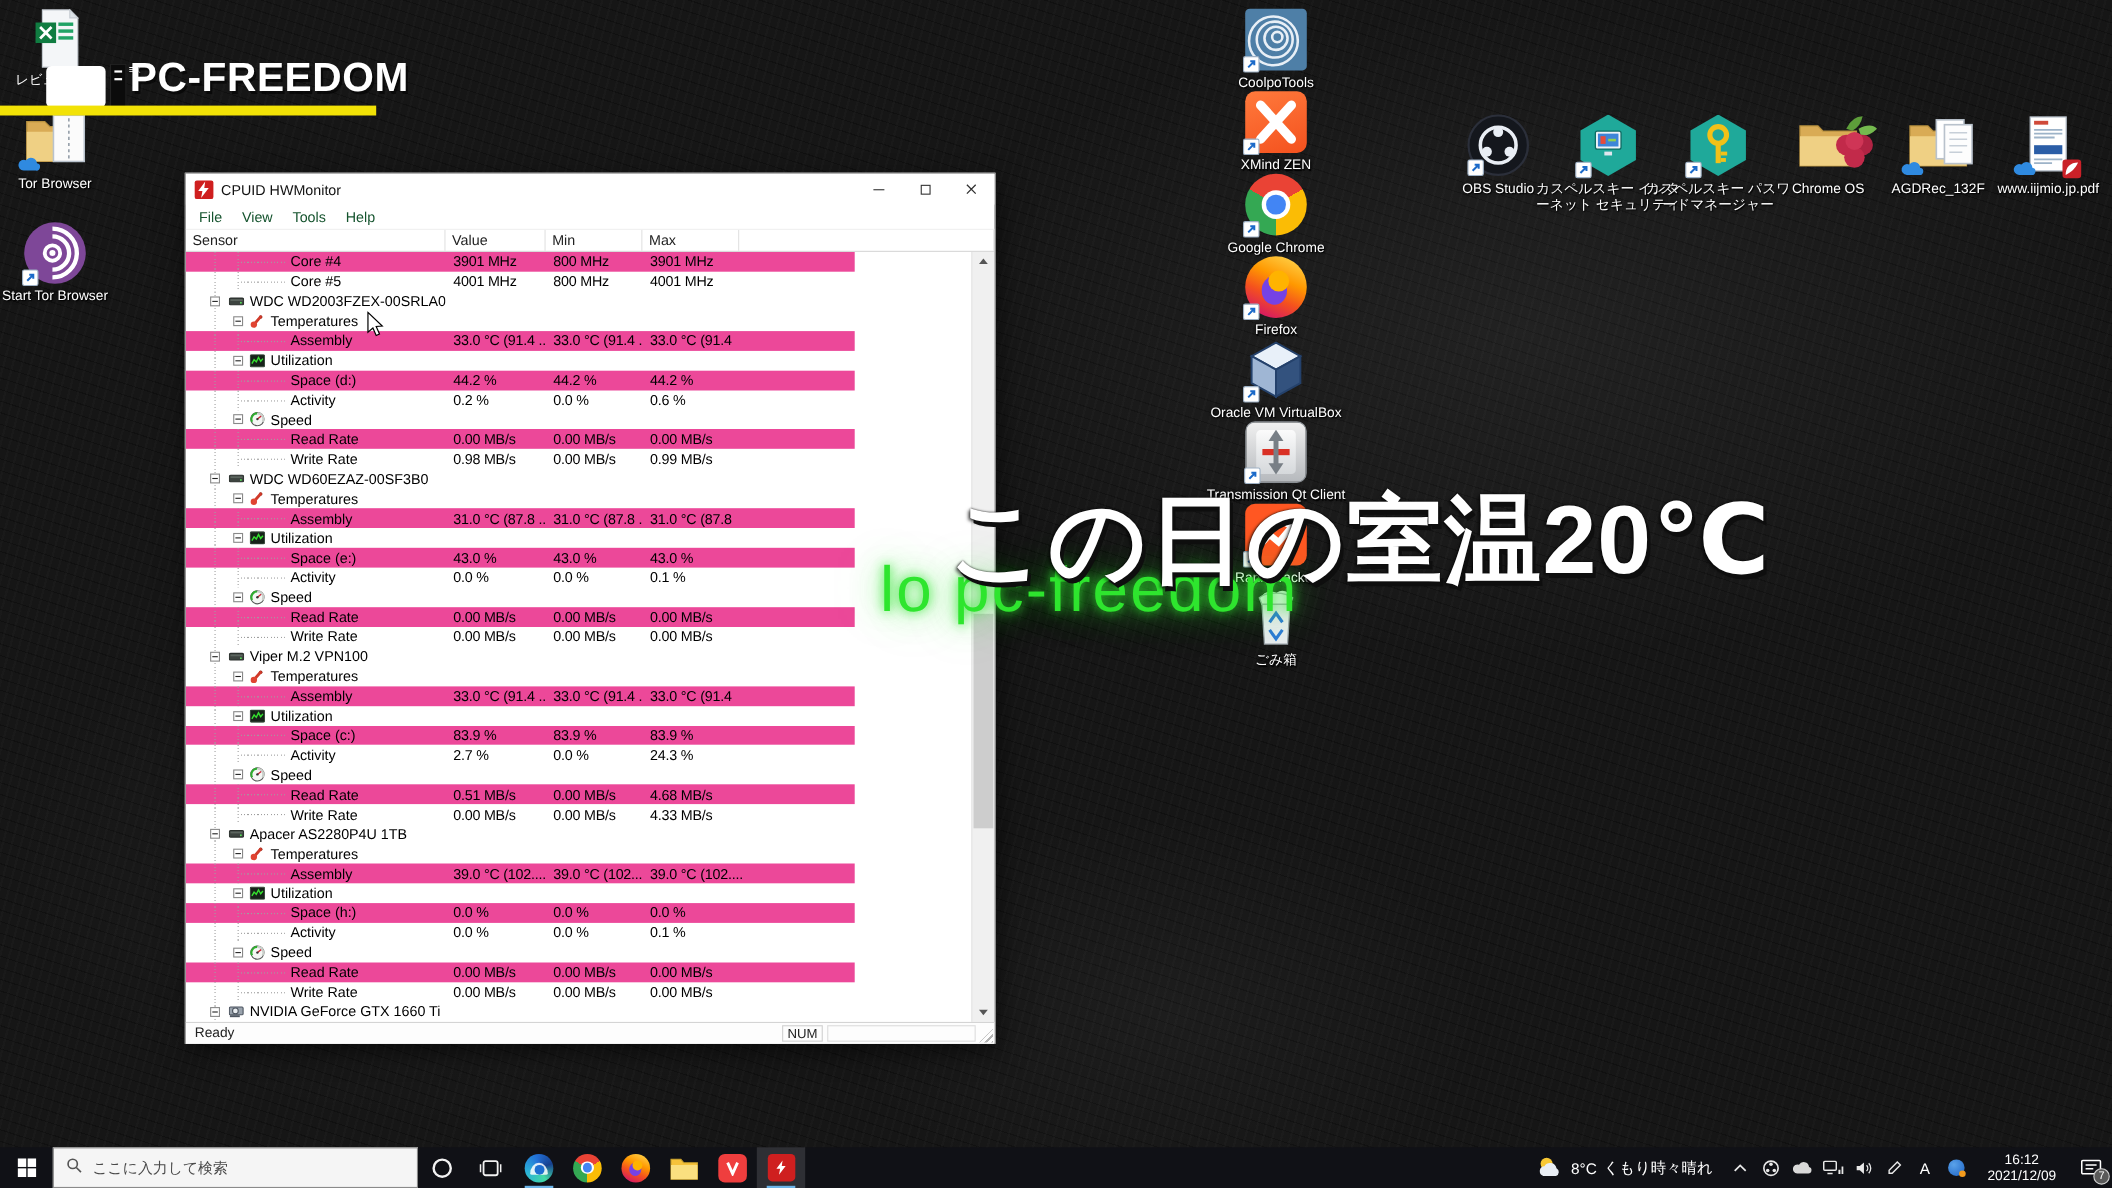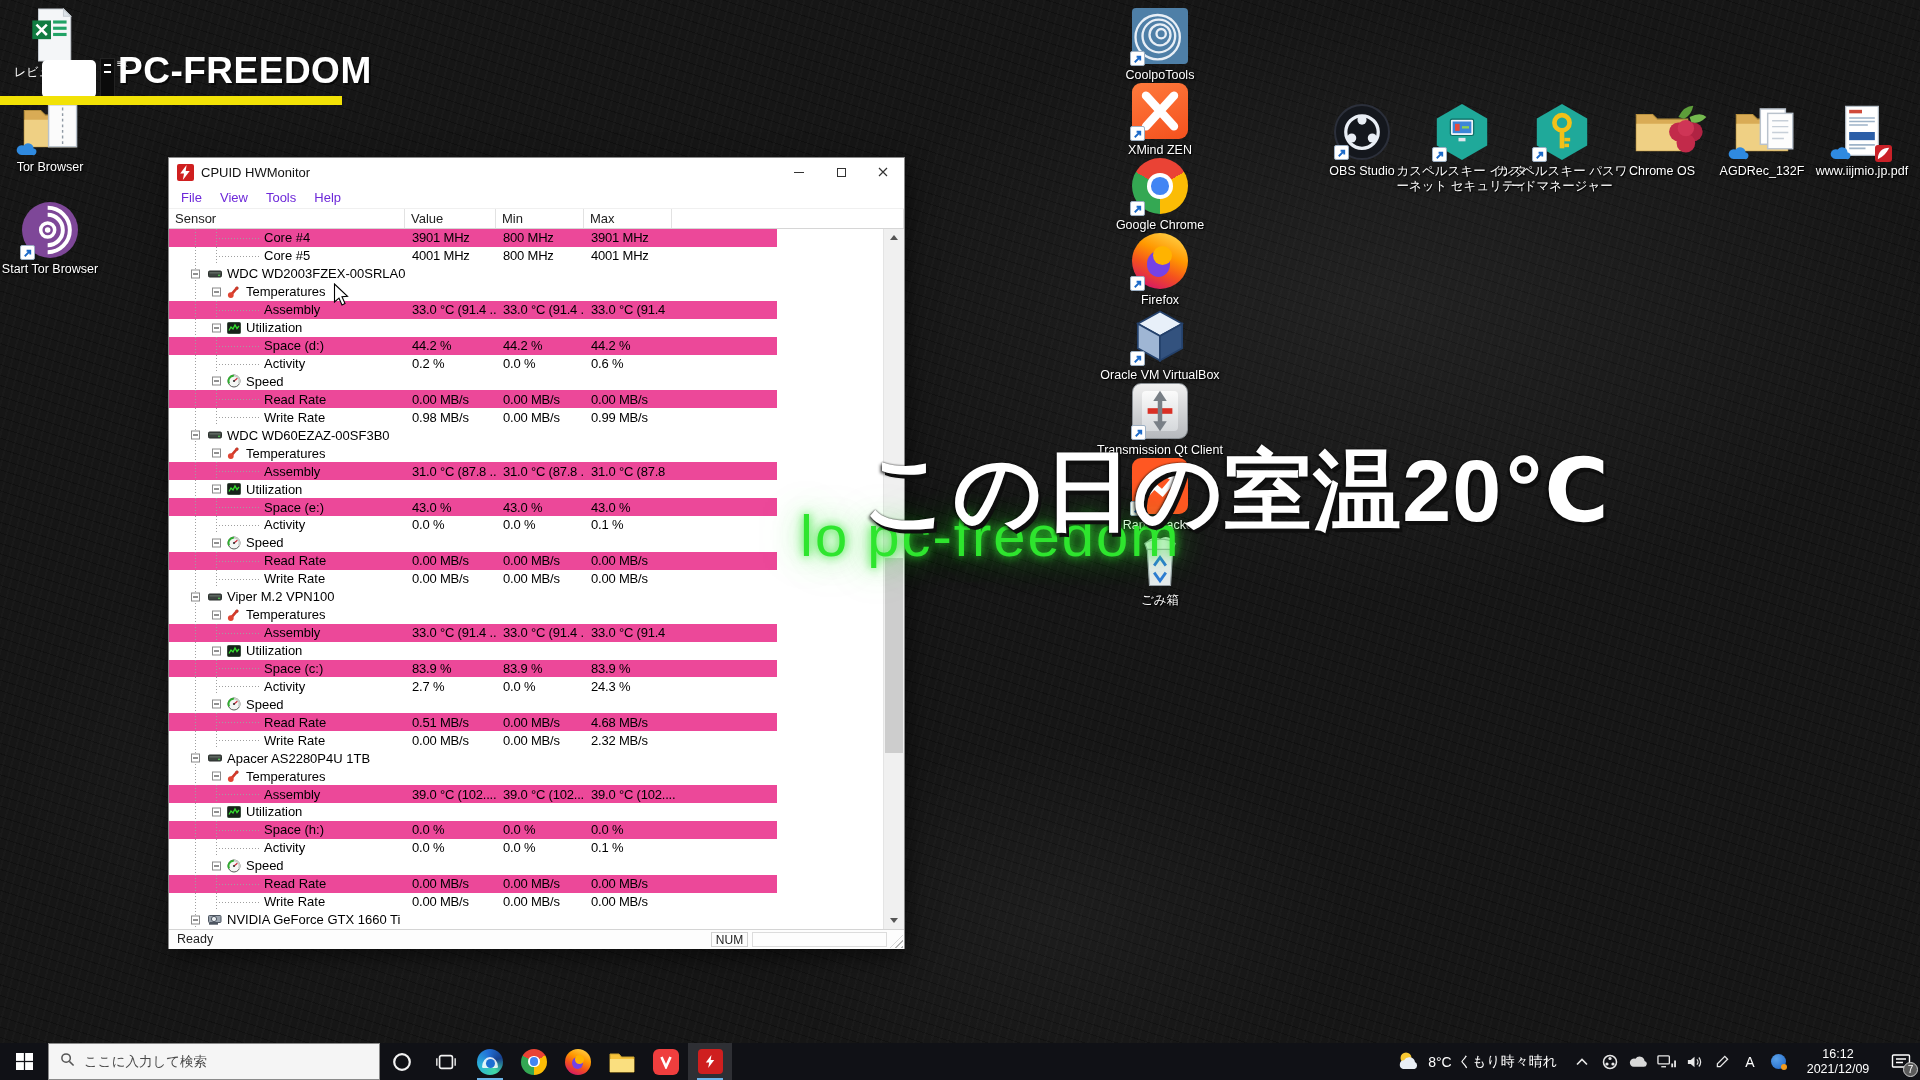--- a/index.html
+++ b/index.html
@@ -51,21 +51,21 @@
   
   #hw { position:absolute; left:168px; top:157px; width:737px; height:792px; background:#fff; border:1px solid #8a8a8a;
         box-shadow:3px 8px 22px rgba(0,0,0,.55); z-index:4; font-size:13px; color:#000; }
   #hw .ttl { height:28px; display:flex; align-items:center; background:#fff; }
   #hw .ttl .appic { width:17px; height:17px; background:#cf1f1f; border-radius:2px; margin:0 7px 0 8px; display:flex; }
   #hw .ttl .tname { font-size:13px; color:#111; flex:1; }
   .capbtn { width:42px; height:28px; display:flex; align-items:center; justify-content:center; }
   .capbtn .mn { width:10px; height:1px; background:#333; }
   .capbtn .mx { width:9px; height:9px; border:1px solid #333; }
   #hw .menu { height:23px; display:flex; align-items:center; padding-left:3px; border-bottom:1px solid #f0f0f0; }
-  #hw .menu span { padding:0 9px; font-size:13px; color:#6d28d9; }
+  #hw .menu span { padding:0 9px; font-size:13px; color:#14532d; }
   #hw .thead { height:20px; display:grid; grid-template-columns:236px 91px 88px 88px 1fr; border-bottom:1px solid #d6d6d6; }
   #hw .thead div { border-right:1px solid #e2e2e2; display:flex; align-items:center; padding-left:6px; color:#222; overflow:hidden; }
   #hw .list { position:relative; height:700px; overflow:hidden; }
   #hw .rows { position:absolute; left:0; top:0; width:608px; }
   .row { height:17.95px; display:grid; grid-template-columns:236px 91px 88px 193px; align-items:center; position:relative; }
   .row.striped { background:#ec4899; }
   .cv { white-space:nowrap; overflow:hidden; padding-left:7px; font-size:13px; letter-spacing:-0.2px; }
   .cs { position:relative; height:100%; display:flex; align-items:center; white-space:nowrap; overflow:hidden;
         background-repeat:no-repeat; }
   
@@ -724,21 +724,21 @@
           <div class="cv">0.00 MB/s</div>
           <div class="cv">4.68 MB/s</div>
         </div>
         <div class="row">
           <div class="cs tl2">
             <span class="stub"></span>
             <span class="lbl-val">Write Rate</span>
           </div>
           <div class="cv">0.00 MB/s</div>
           <div class="cv">0.00 MB/s</div>
-          <div class="cv">2.32 MB/s</div>
+          <div class="cv">4.33 MB/s</div>
         </div>
         <div class="row">
           <div class="cs tl1">
             <span class="exp d1"></span>
             <span class="tic p1">
               <svg width="14" height="14" viewBox="0 0 14 14">
                 <rect x="0.5" y="4" width="13" height="6" rx="1.2" fill="#3d4440" stroke="#2a2f2c"></rect>
                 <rect x="1.5" y="5" width="11" height="1.6" fill="#5c655f"></rect>
                 <circle cx="11" cy="8.3" r="0.9" fill="#57d957"></circle>
               </svg>

